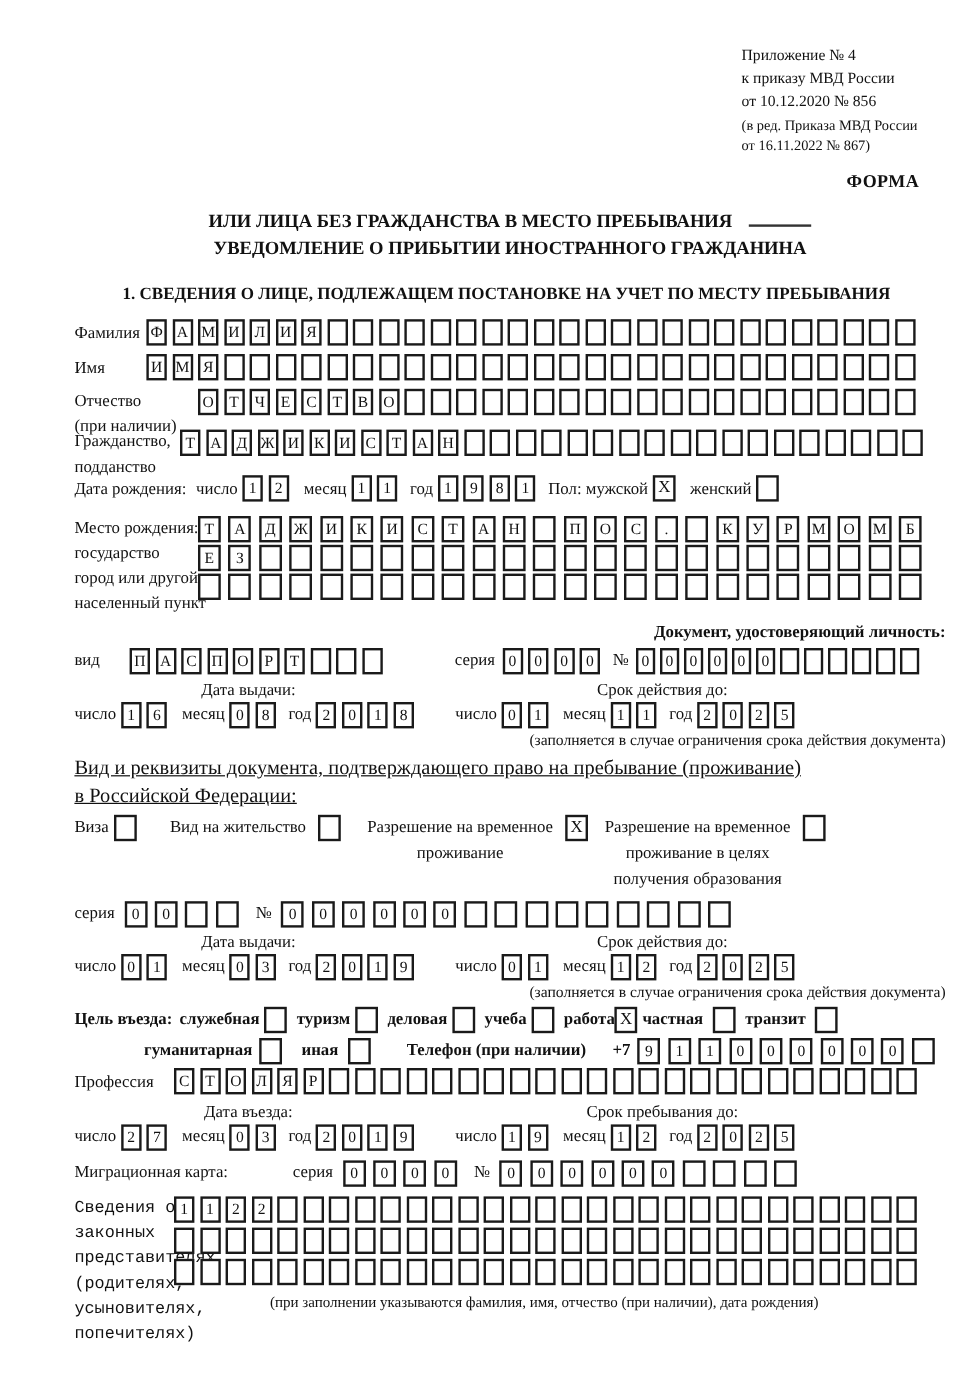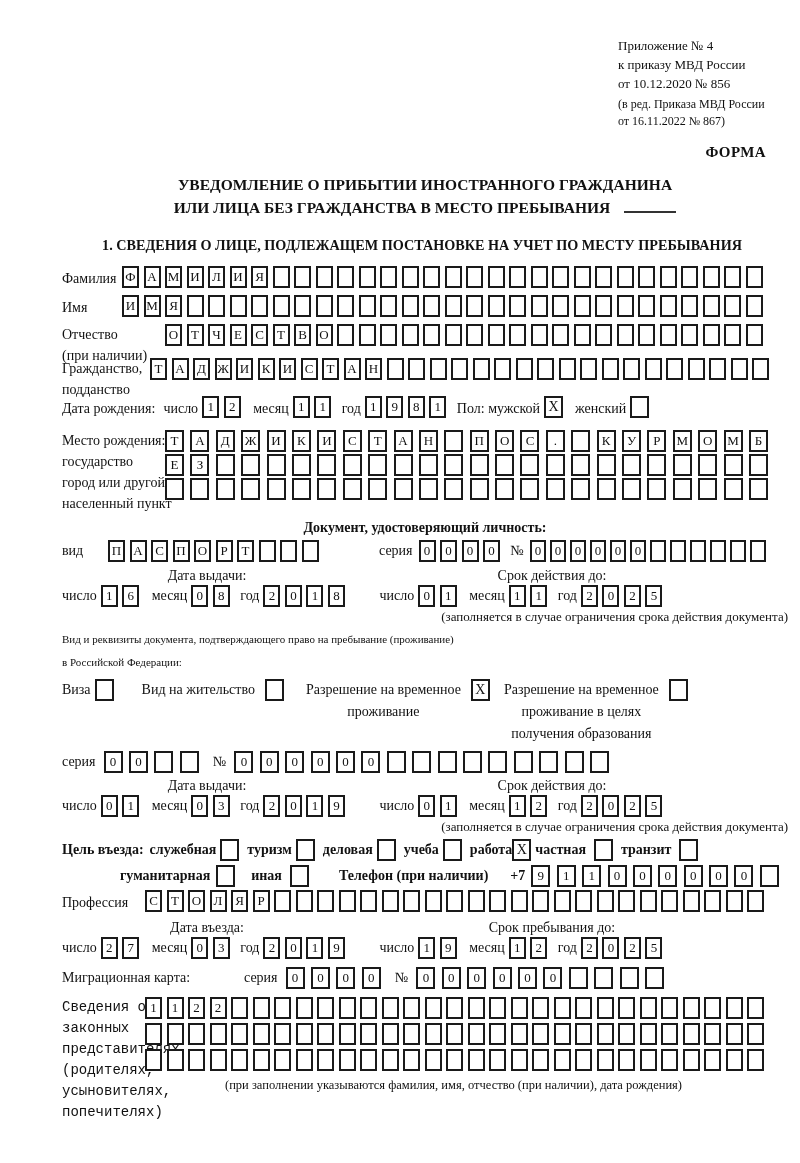--- a/index.html
+++ b/index.html
@@ -37,34 +37,34 @@
   }
   .cell.w { width:19px; margin-right:6.4px; }
   .cell.n { width:16px; margin-right:4px; }
 
   .chk {
     flex:0 0 auto; width:19px; height:22px; border:2px solid #1a1a1a;
     display:inline-flex; align-items:center; justify-content:center;
     font-size:14px; background:#fff;
   }
 
-  .center-head { text-align:center; font-weight:bold; font-size:14px; margin-top:6px; }
+  .center-head { text-align:right; font-weight:bold; font-size:14px; margin-top:6px; }
 
   .dhrow { display:flex; margin-top:4px; font-size:14px; }
   .dh { width:290px; text-align:center; }
   .dh.right { margin-left:55px; }
 
   .dvrow { display:flex; align-items:center; margin-top:1px; }
   .dgroup { display:inline-flex; align-items:center; }
   .dgroup .lbl { line-height:22px; }
   .mlA { margin-left:8px; } .mlB { margin-left:6px; } .mlC { margin-left:4px; }
   .rgap { margin-left:30px; }
 
   .note { font-size:13px; text-align:right; margin-top:2px; line-height:16px; }
-  .plain { font-size:11px; line-height:21px; margin-top:4px; }
+  .plain { font-size:17px; line-height:21px; margin-top:4px;text-decoration:underline; }
 
   .optrow { display:flex; align-items:flex-start; margin-top:6px; }
   .optlines { text-align:center; font-size:14px; line-height:22px; }
   .gap28{margin-left:28px}.gap22{margin-left:22px}.gap14{margin-left:14px}.gap10{margin-left:10px}
 
   .purline { display:flex; align-items:center; margin-top:4px; }
   .purline .lbl { line-height:22px;font-weight:bold; }
   .indent58 { margin-left:58px; }
 
   .repwrap { display:flex; align-items:flex-start; margin-top:6px; }
@@ -84,24 +84,24 @@
     <div>от 10.12.2020 № 856</div>
     <div class="rev">
       <div>(в ред. Приказа МВД России</div>
       <div>от 16.11.2022 № 867)</div>
     </div>
   </div>
 
   <div class="forma">ФОРМА</div>
 
   <div class="title">
-    <div>УВЕДОМЛЕНИЕ О ПРИБЫТИИ ИНОСТРАННОГО ГРАЖДАНИНА</div>
     <div>
       <span>ИЛИ ЛИЦА БЕЗ ГРАЖДАНСТВА В МЕСТО ПРЕБЫВАНИЯ</span><span class="blank-line"></span>
     </div>
+    <div>УВЕДОМЛЕНИЕ О ПРИБЫТИИ ИНОСТРАННОГО ГРАЖДАНИНА</div>
   </div>
 
   <div class="sec-heading">1. СВЕДЕНИЯ О ЛИЦЕ, ПОДЛЕЖАЩЕМ ПОСТАНОВКЕ НА УЧЕТ ПО МЕСТУ ПРЕБЫВАНИЯ</div>
 
   <div class="frow mt12">
     <div class="lbl w60">Фамилия</div>
     <div class="cells">
         <span class="cell">Ф</span>
         <span class="cell">А</span>
         <span class="cell">М</span>

